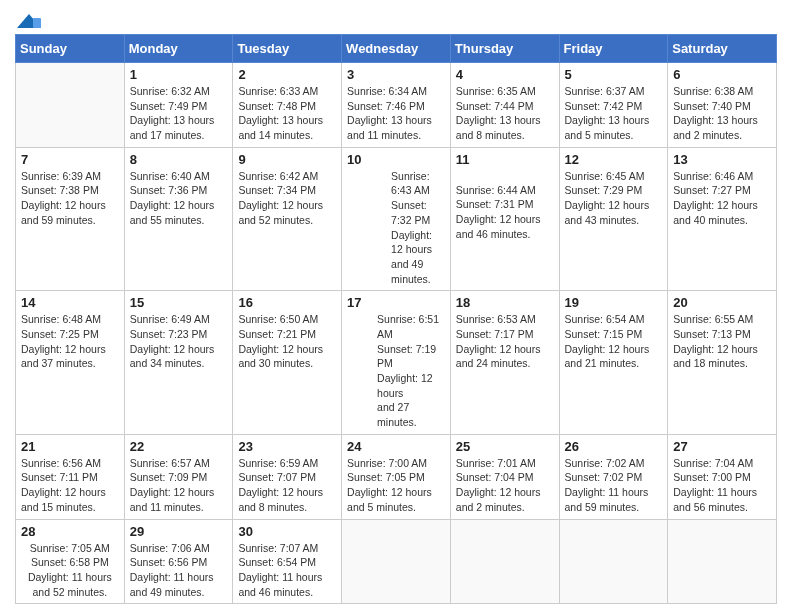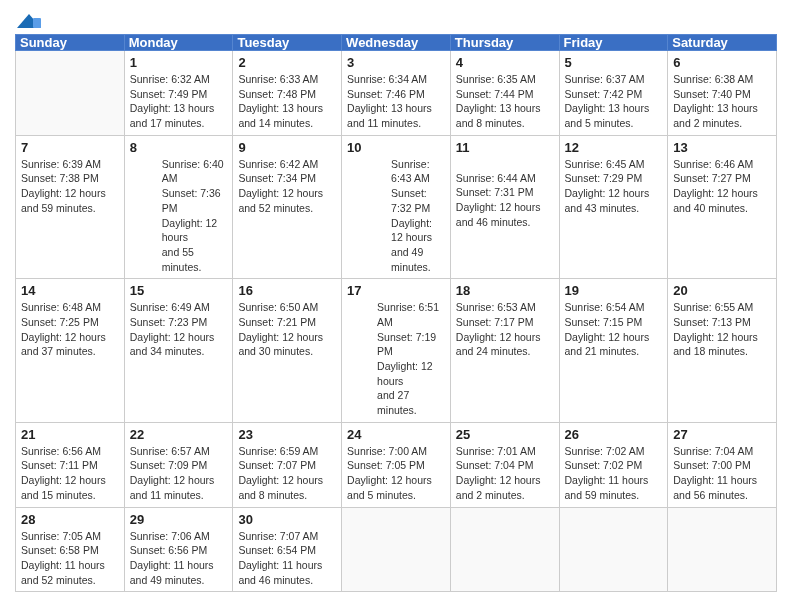--- a/index.html
+++ b/index.html
@@ -56,21 +56,21 @@
     .calendar {
       width: 100%;
       border-collapse: collapse;
       border: 1px solid #ccc;
     }
     .calendar th {
       background: #3a6fc4;
       color: #fff;
       font-size: 13px;
       font-weight: bold;
-      padding: 0 4px;
+      padding: 6px 4px;
       text-align: left;
       border: 1px solid #5585d0;
     }
     .calendar td {
       vertical-align: top;
       border: 1px solid #ccc;
       padding: 4px 5px;
       width: 108px;
       min-height: 80px;
       background: #fff;
@@ -172,21 +172,21 @@
       <tr>
         <td>
           <span class="day-num">7</span>
           <div class="day-info" style="white-space: pre-line;">Sunrise: 6:39 AM
 Sunset: 7:38 PM
 Daylight: 12 hours
 and 59 minutes.</div>
         </td>
         <td>
           <span class="day-num">8</span>
-          <div class="day-info" style="white-space: pre-line; margin-left: 32px;">Sunrise: 6:40 AM
+          <div class="day-info" style="white-space: pre-line;">Sunrise: 6:40 AM
 Sunset: 7:36 PM
 Daylight: 12 hours
 and 55 minutes.</div>
         </td>
         <td>
           <span class="day-num">9</span>
           <div class="day-info" style="white-space: pre-line;">Sunrise: 6:42 AM
 Sunset: 7:34 PM
 Daylight: 12 hours
 and 52 minutes.</div>
@@ -318,21 +318,21 @@
           <span class="day-num">27</span>
           <div class="day-info" style="white-space: pre-line;">Sunrise: 7:04 AM
 Sunset: 7:00 PM
 Daylight: 11 hours
 and 56 minutes.</div>
         </td>
       </tr>
       <tr>
         <td>
           <span class="day-num">28</span>
-          <div class="day-info" style="white-space: pre-line;">Sunrise: 7:05 AM
+          <div class="day-info" style="white-space: pre-line; text-align: center;">Sunrise: 7:05 AM
 Sunset: 6:58 PM
 Daylight: 11 hours
 and 52 minutes.</div>
         </td>
         <td>
           <span class="day-num">29</span>
           <div class="day-info" style="white-space: pre-line;">Sunrise: 7:06 AM
 Sunset: 6:56 PM
 Daylight: 11 hours
 and 49 minutes.</div>

